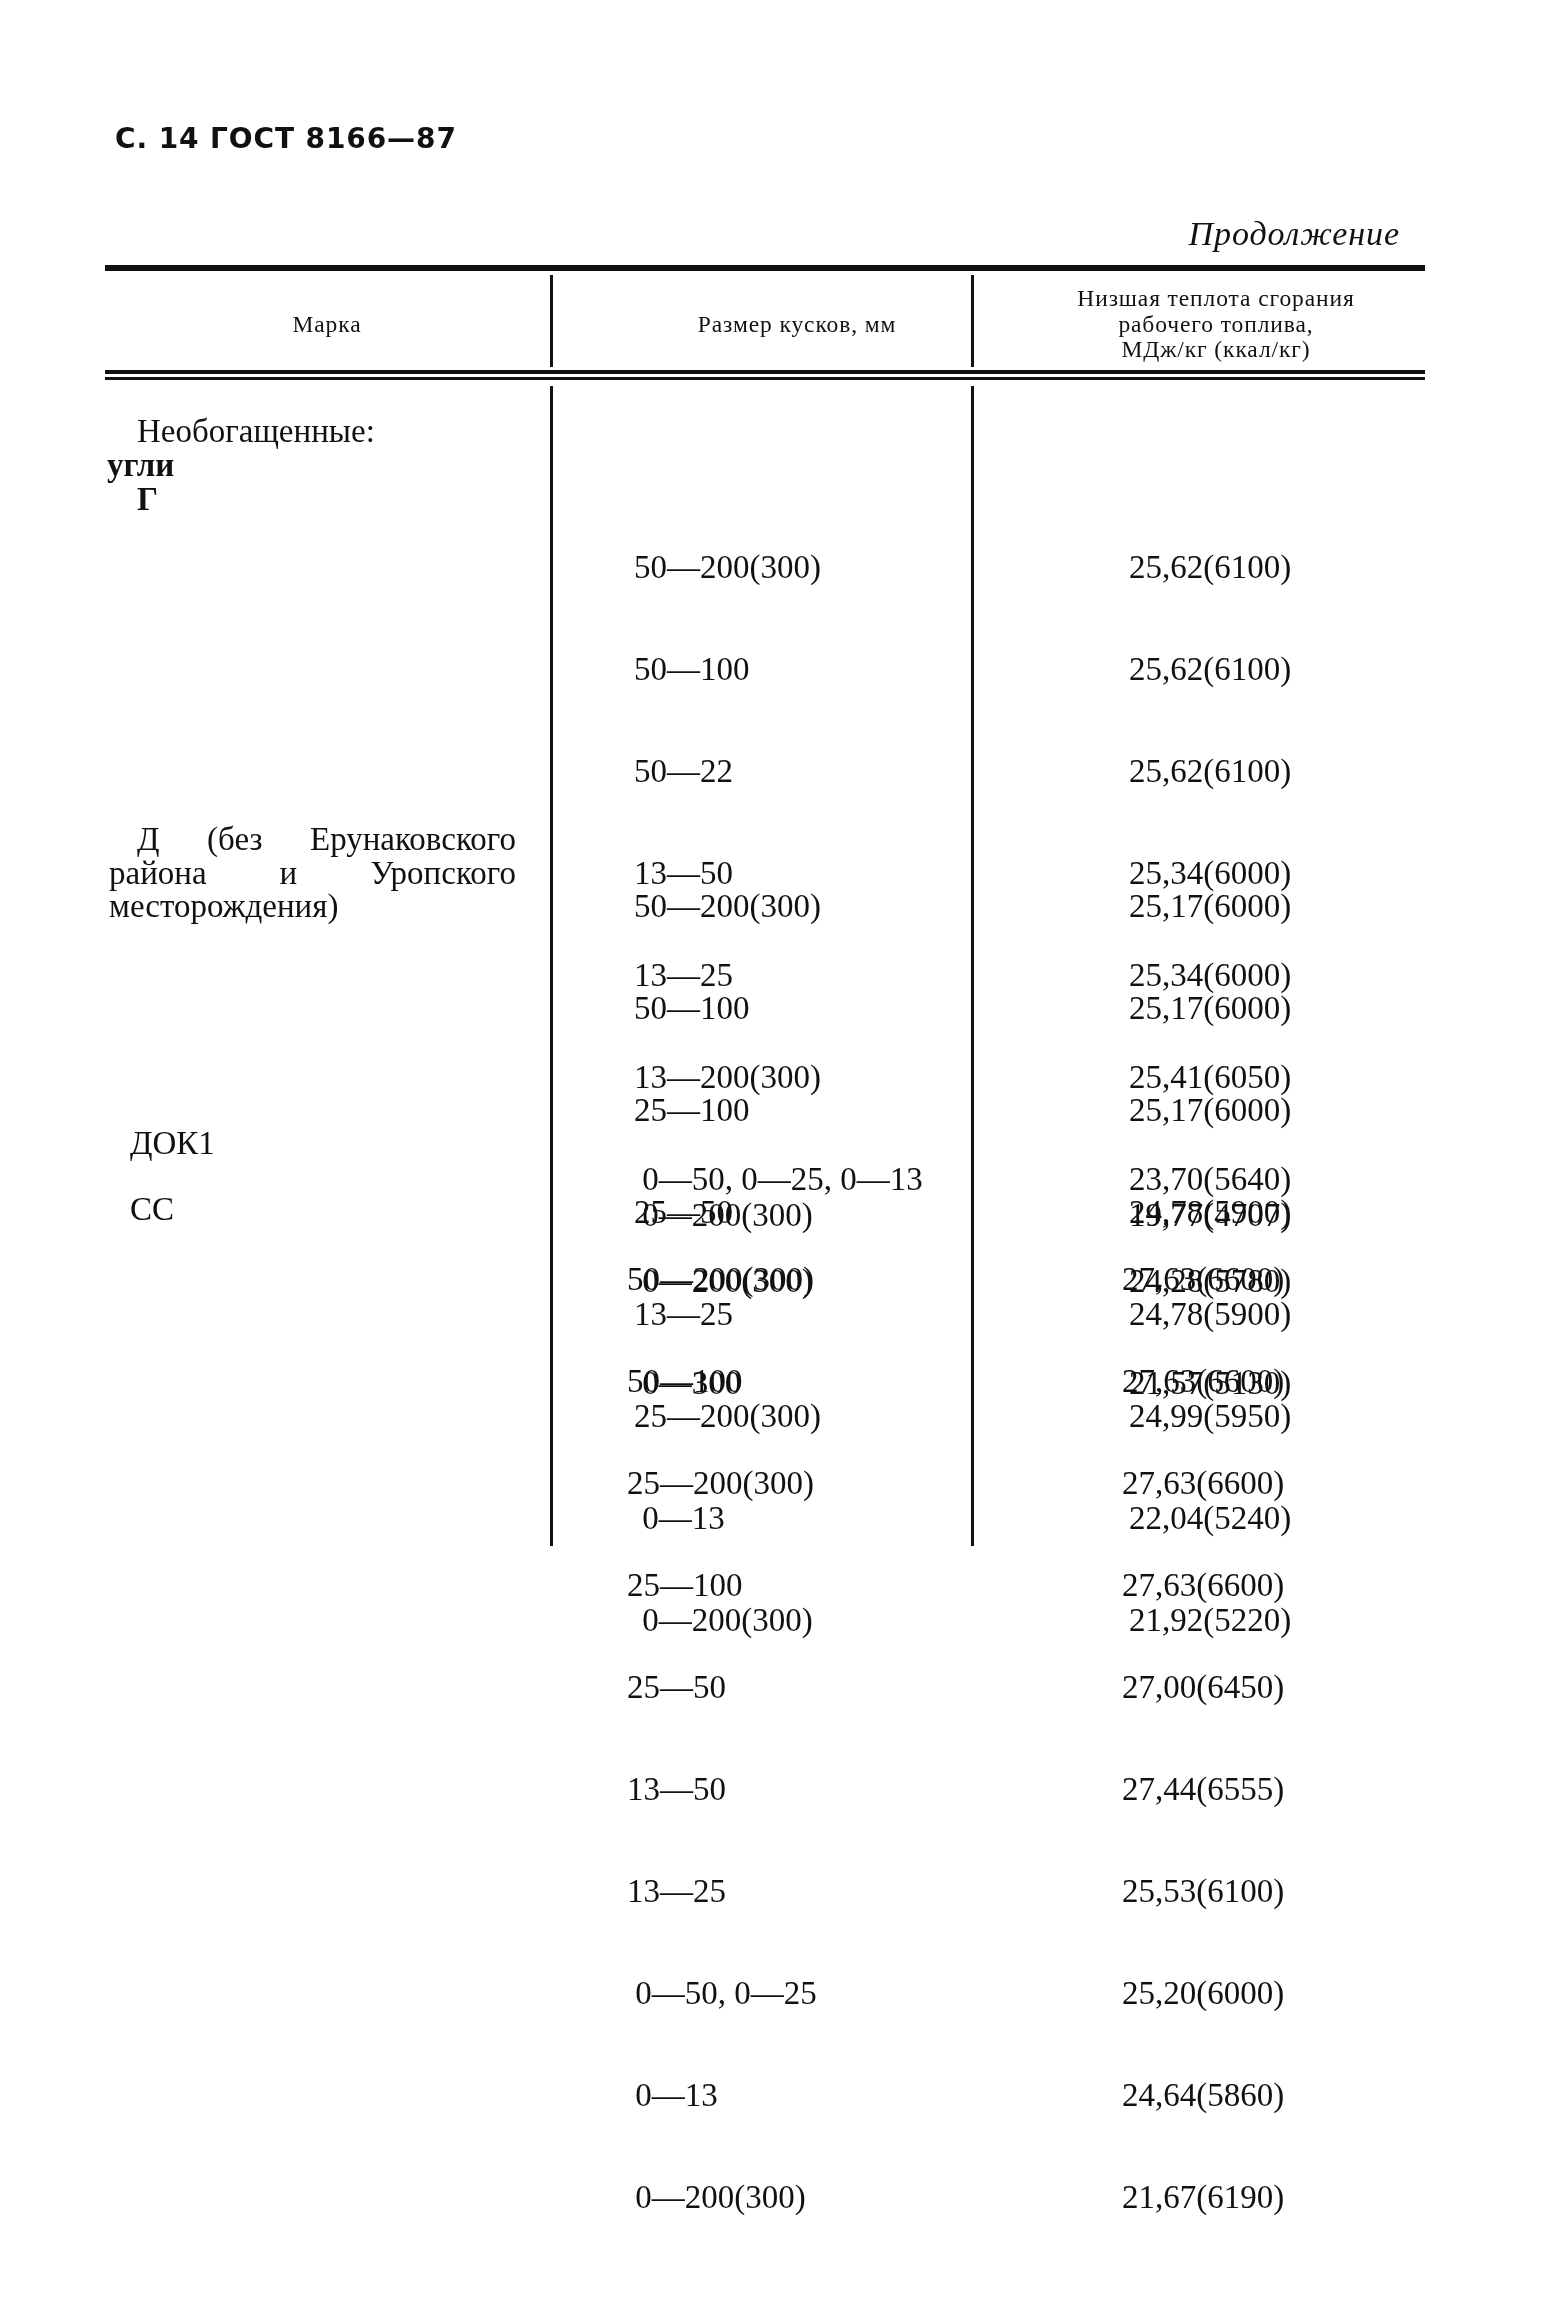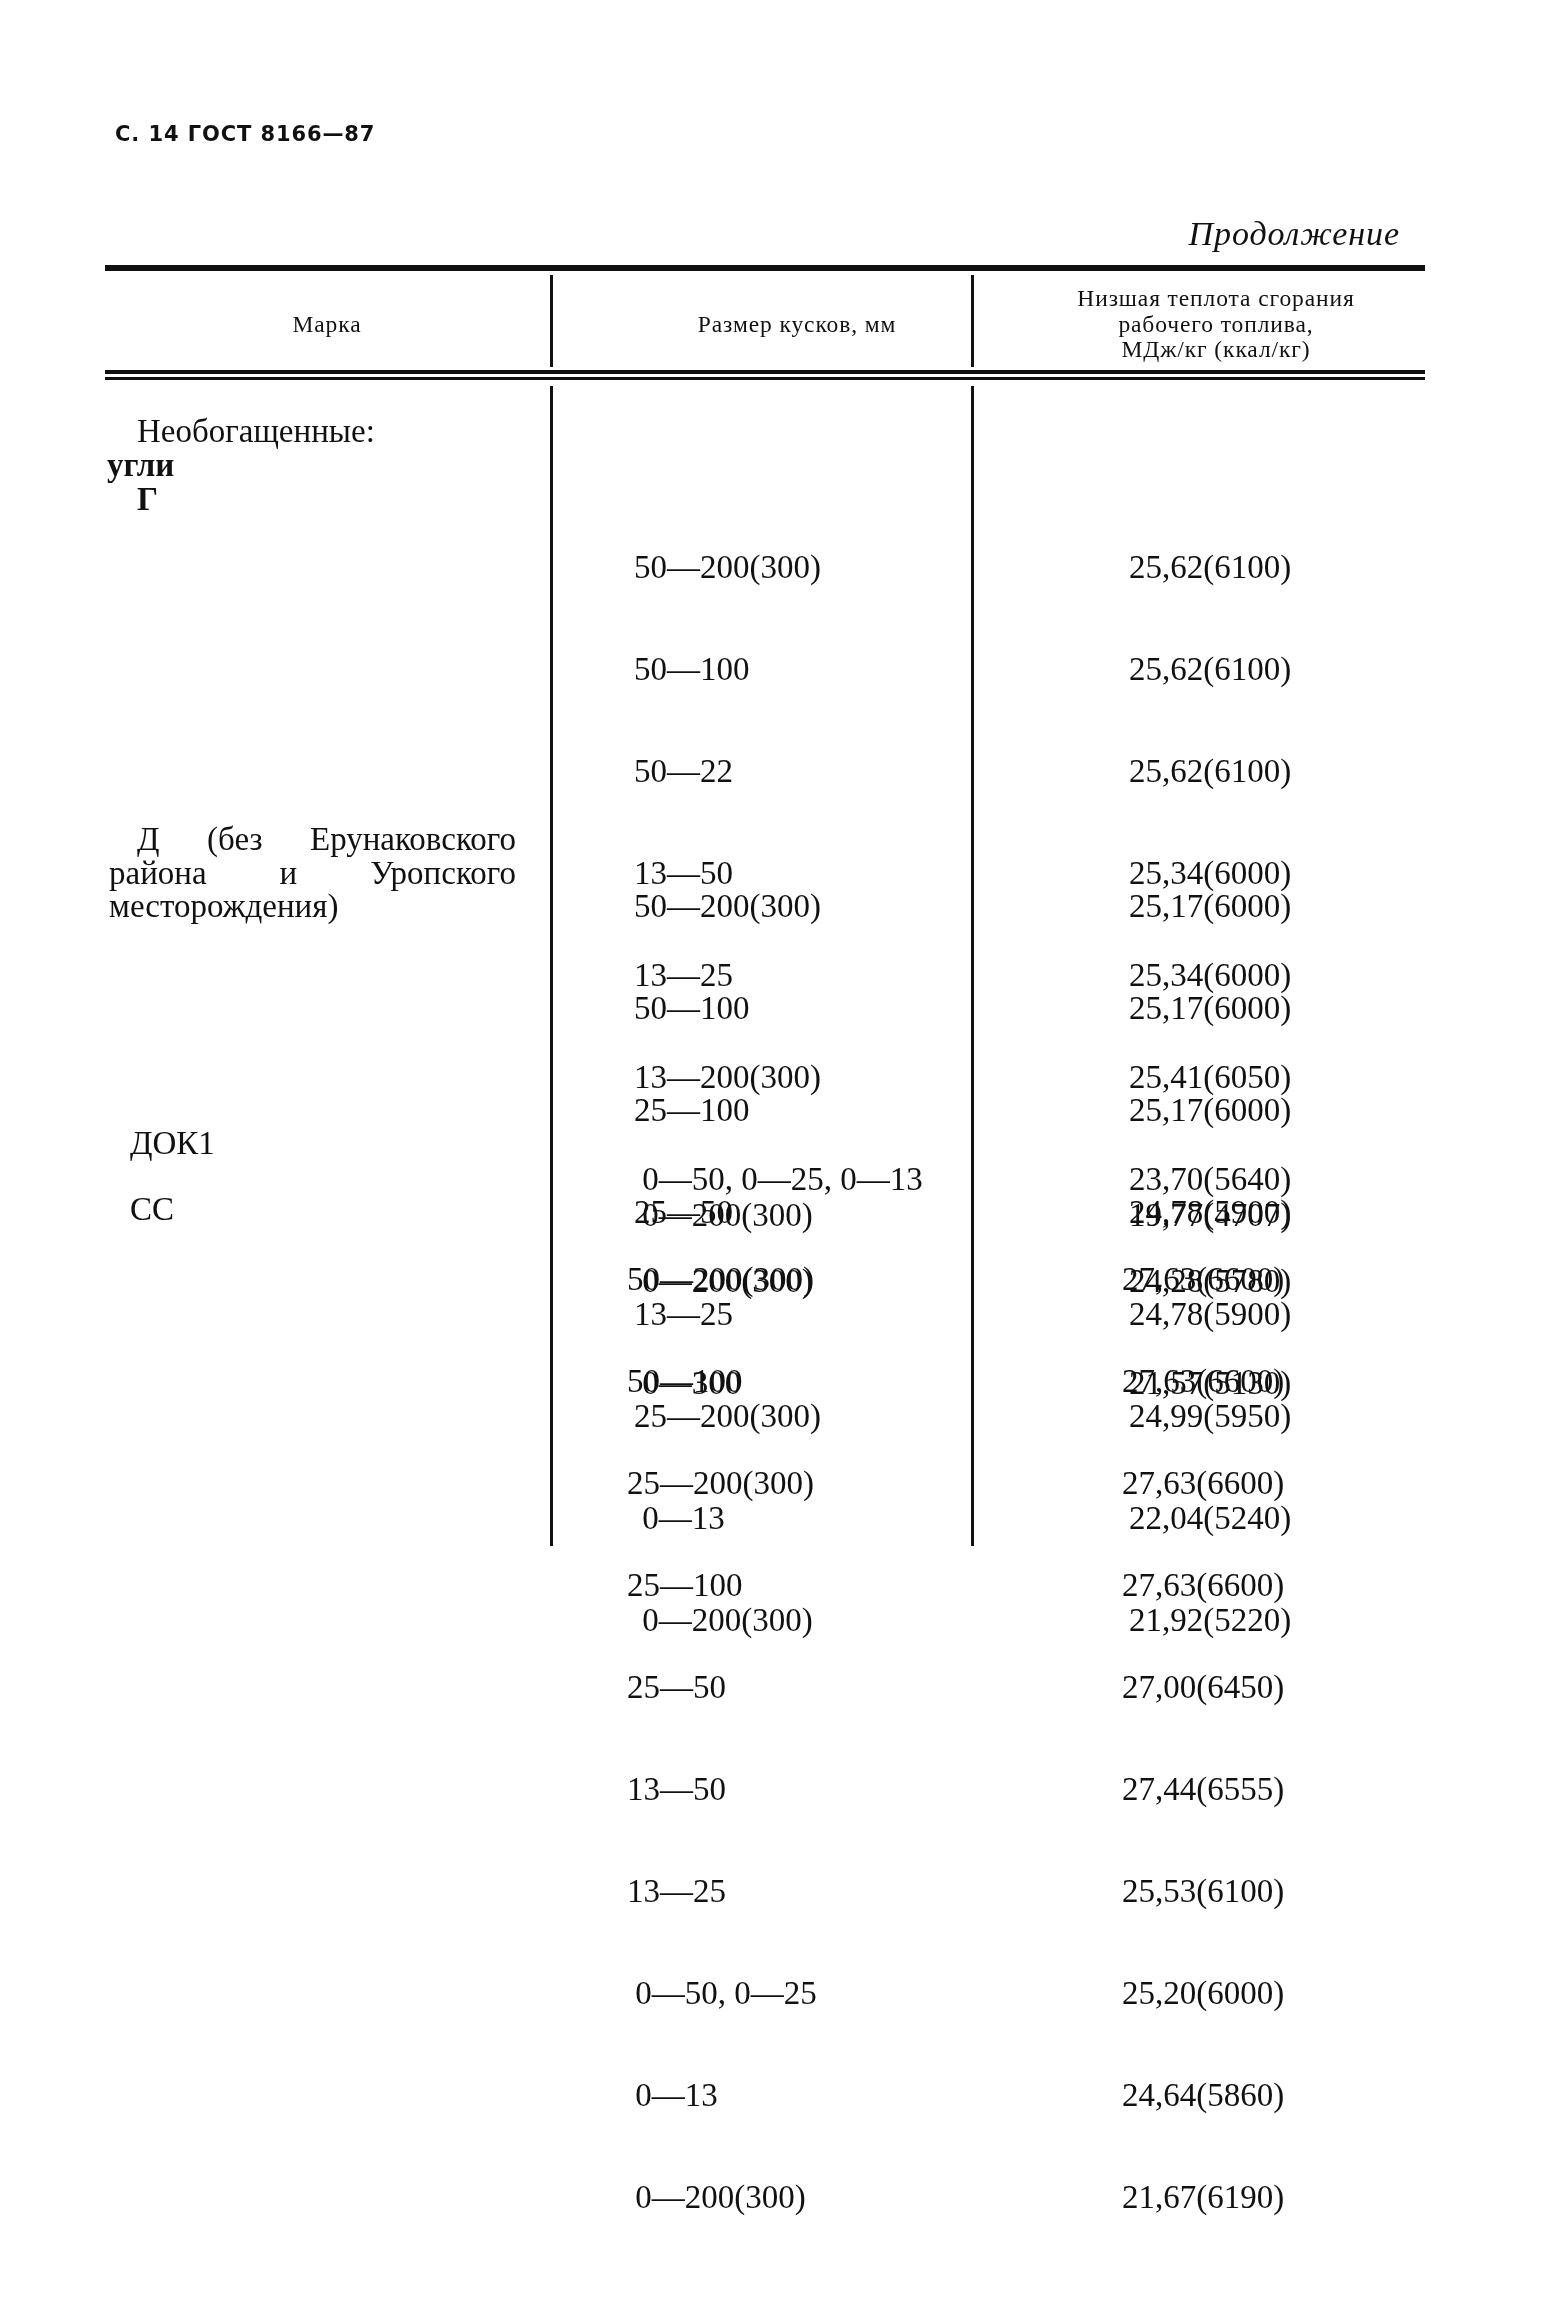--- a/index.html
+++ b/index.html
@@ -1,17 +1,17 @@
 <!DOCTYPE html>
 <html style="font-size:15px"><head>
 <meta charset="utf-8">
 <style>
   html, body { margin: 0; padding: 0; background: #ffffff; }
   body { width: 1569px; height: 2315px; position: relative; color: #111; font-family: "Liberation Serif", "DejaVu Serif", serif; overflow: hidden; }
-  .page-header { position: absolute; left: 115px; top: 122px; font-family: "DejaVu Sans", sans-serif; font-weight: bold; font-size: 21px; letter-spacing: 0.9px; }
+  .page-header { position: absolute; left: 115px; top: 122px; font-family: "DejaVu Sans", sans-serif; font-weight: bold; font-size: 28px; letter-spacing: 0.9px; }
   .continuation { position: absolute; right: 169px; top: 215px; font-style: italic; font-size: 34px; letter-spacing: 0.9px; }
   .rule { position: absolute; left: 105px; width: 1320px; background: #111; }
   .rule-top { top: 265px; height: 5.6px; }
   .rule-head1 { top: 370px; height: 3.8px; }
   .rule-head2 { top: 377px; height: 2.8px; }
   .vline { position: absolute; width: 2.8px; background: #111; }
   .v1h { left: 550px; top: 275px; height: 92px; }
   .v2h { left: 971px; top: 275px; height: 92px; }
   .v1b { left: 550px; top: 386px; height: 1160px; }
   .v2b { left: 971px; top: 386px; height: 1160px; }

